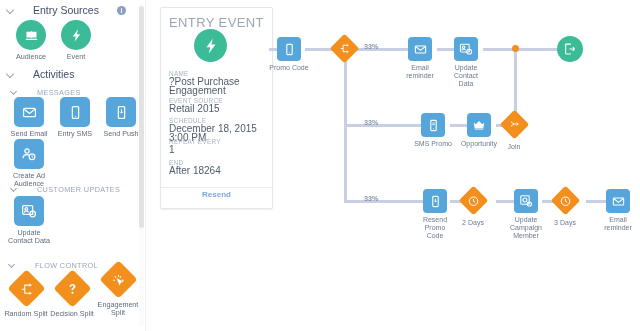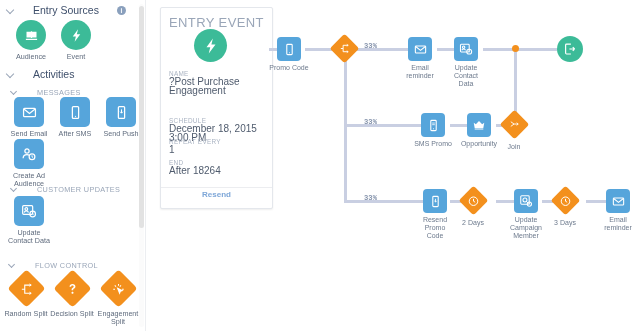--- a/index.html
+++ b/index.html
@@ -92,21 +92,21 @@
 
   
   #canvas{position:absolute;left:271px;top:0;width:369px;height:331px;}
   .edge{position:absolute;background:#c9cfe2;}
   .edge.h{height:3px;}
   .edge.v{width:3px;}
   .dot{
     position:absolute;width:7px;height:7px;border-radius:50%;background:#f3901d;
   }
   .pct{
-    position:absolute;font-size:7.2px;color:#8795ad;font-weight:bold;font-family:Liberation Mono, monospace;
+    position:absolute;font-size:7.2px;color:#8795ad;font-weight:bold;
   }
 
   .node{position:absolute;text-align:center;}
   .node-box{
     width:24px;height:24px;border-radius:4px;background:#56a5db;
     margin:0 auto;display:flex;align-items:center;justify-content:center;
   }
   .node-box.green-circle{border-radius:50%;background:#3cbb98;width:26px;height:26px;}
   .node-box.diamond{
     width:21px;height:21px;border-radius:3px;background:#f3901d;transform:rotate(45deg);
@@ -171,21 +171,21 @@
       <div class="pal-label">Send Email</div>
     </div>
 
     <div class="palette-item" style="left:52px;top:97px;">
       <div class="pal-icon">
         <svg width="15" height="15" viewBox="0 0 24 24" fill="none" stroke="#fff" stroke-width="2">
           <rect x="7" y="2.5" width="10" height="19" rx="1.6"></rect>
           <circle cx="12" cy="18" r="1" fill="#fff" stroke="none"></circle>
         </svg>
       </div>
-      <div class="pal-label">After SMS</div>
+      <div class="pal-label">Entry SMS</div>
     </div>
 
     <div class="palette-item" style="left:98px;top:97px;">
       <div class="pal-icon">
         <svg width="15" height="15" viewBox="0 0 24 24" fill="none" stroke="#fff" stroke-width="2">
           <rect x="7" y="2.5" width="10" height="19" rx="1.6"></rect>
           <path d="M12 7v6m0 0l-2.2-2.2M12 13l2.2-2.2" stroke-width="1.6"></path>
         </svg>
       </div>
       <div class="pal-label">Send Push</div>
@@ -240,21 +240,21 @@
 
     <div class="palette-item" style="left:49px;top:275px;">
       <div class="pal-icon diamond">
         <svg width="14" height="14" viewBox="0 0 24 24" fill="#fff">
           <path d="M12 3.2c-3 0-4.9 1.8-5.1 4.4h2.8c.1-1.2.9-2 2.2-2 1.2 0 2.1.7 2.1 1.8 0 .9-.5 1.4-1.6 2.2-1.3.9-2 1.8-1.9 3.4v.6h2.7v-.5c0-1 .4-1.5 1.6-2.3 1.4-.9 2.2-2 2.2-3.6 0-2.4-2-4-5-4zM12 16.3c-1 0-1.8.8-1.8 1.8s.8 1.8 1.8 1.8 1.8-.8 1.8-1.8-.8-1.8-1.8-1.8z"></path>
         </svg>
       </div>
       <div class="pal-label" style="margin-top:8px;">Decision Split</div>
     </div>
 
-    <div class="palette-item" style="left:95px;top:275px;">
+    <div class="palette-item" style="left:95px;top:266px;">
       <div class="pal-icon diamond">
         <svg width="14" height="14" viewBox="0 0 24 24" fill="none" stroke="#fff" stroke-width="1.8">
           <path d="M12 3v3M5.6 5.6l2.1 2.1M3 12h3M18 12h3M16.3 5.6l-2.1 2.1"></path>
           <path d="M10.5 10.5l8 4-3.4 1.2-1.2 3.4z" fill="#fff"></path>
         </svg>
       </div>
       <div class="pal-label" style="margin-top:8px;">Engagement
 Split</div>
     </div>
 
@@ -269,20 +269,24 @@
         <path d="M14.5 2 6 13.5h5L9 22l9-12h-5.5z"></path>
       </svg>
     </div>
 
     <div class="fld" style="top:62px;">
       <div class="fld-k">NAME</div>
       <div class="fld-v" style="white-space:pre-line;">?Post Purchase
 Engagement</div>
     </div>
 
+    <div class="fld" style="top:89px;">
+      <div class="fld-k">EVENT SOURCE</div>
+      <div class="fld-v">Retail 2015</div>
+    </div>
 
     <div class="fld" style="top:109px;">
       <div class="fld-k">SCHEDULE</div>
       <div class="fld-v">December 18, 2015 3:00 PM</div>
     </div>
 
     <div class="fld" style="top:130px;">
       <div class="fld-k">REPEAT EVERY</div>
       <div class="fld-v">1</div>
     </div>

